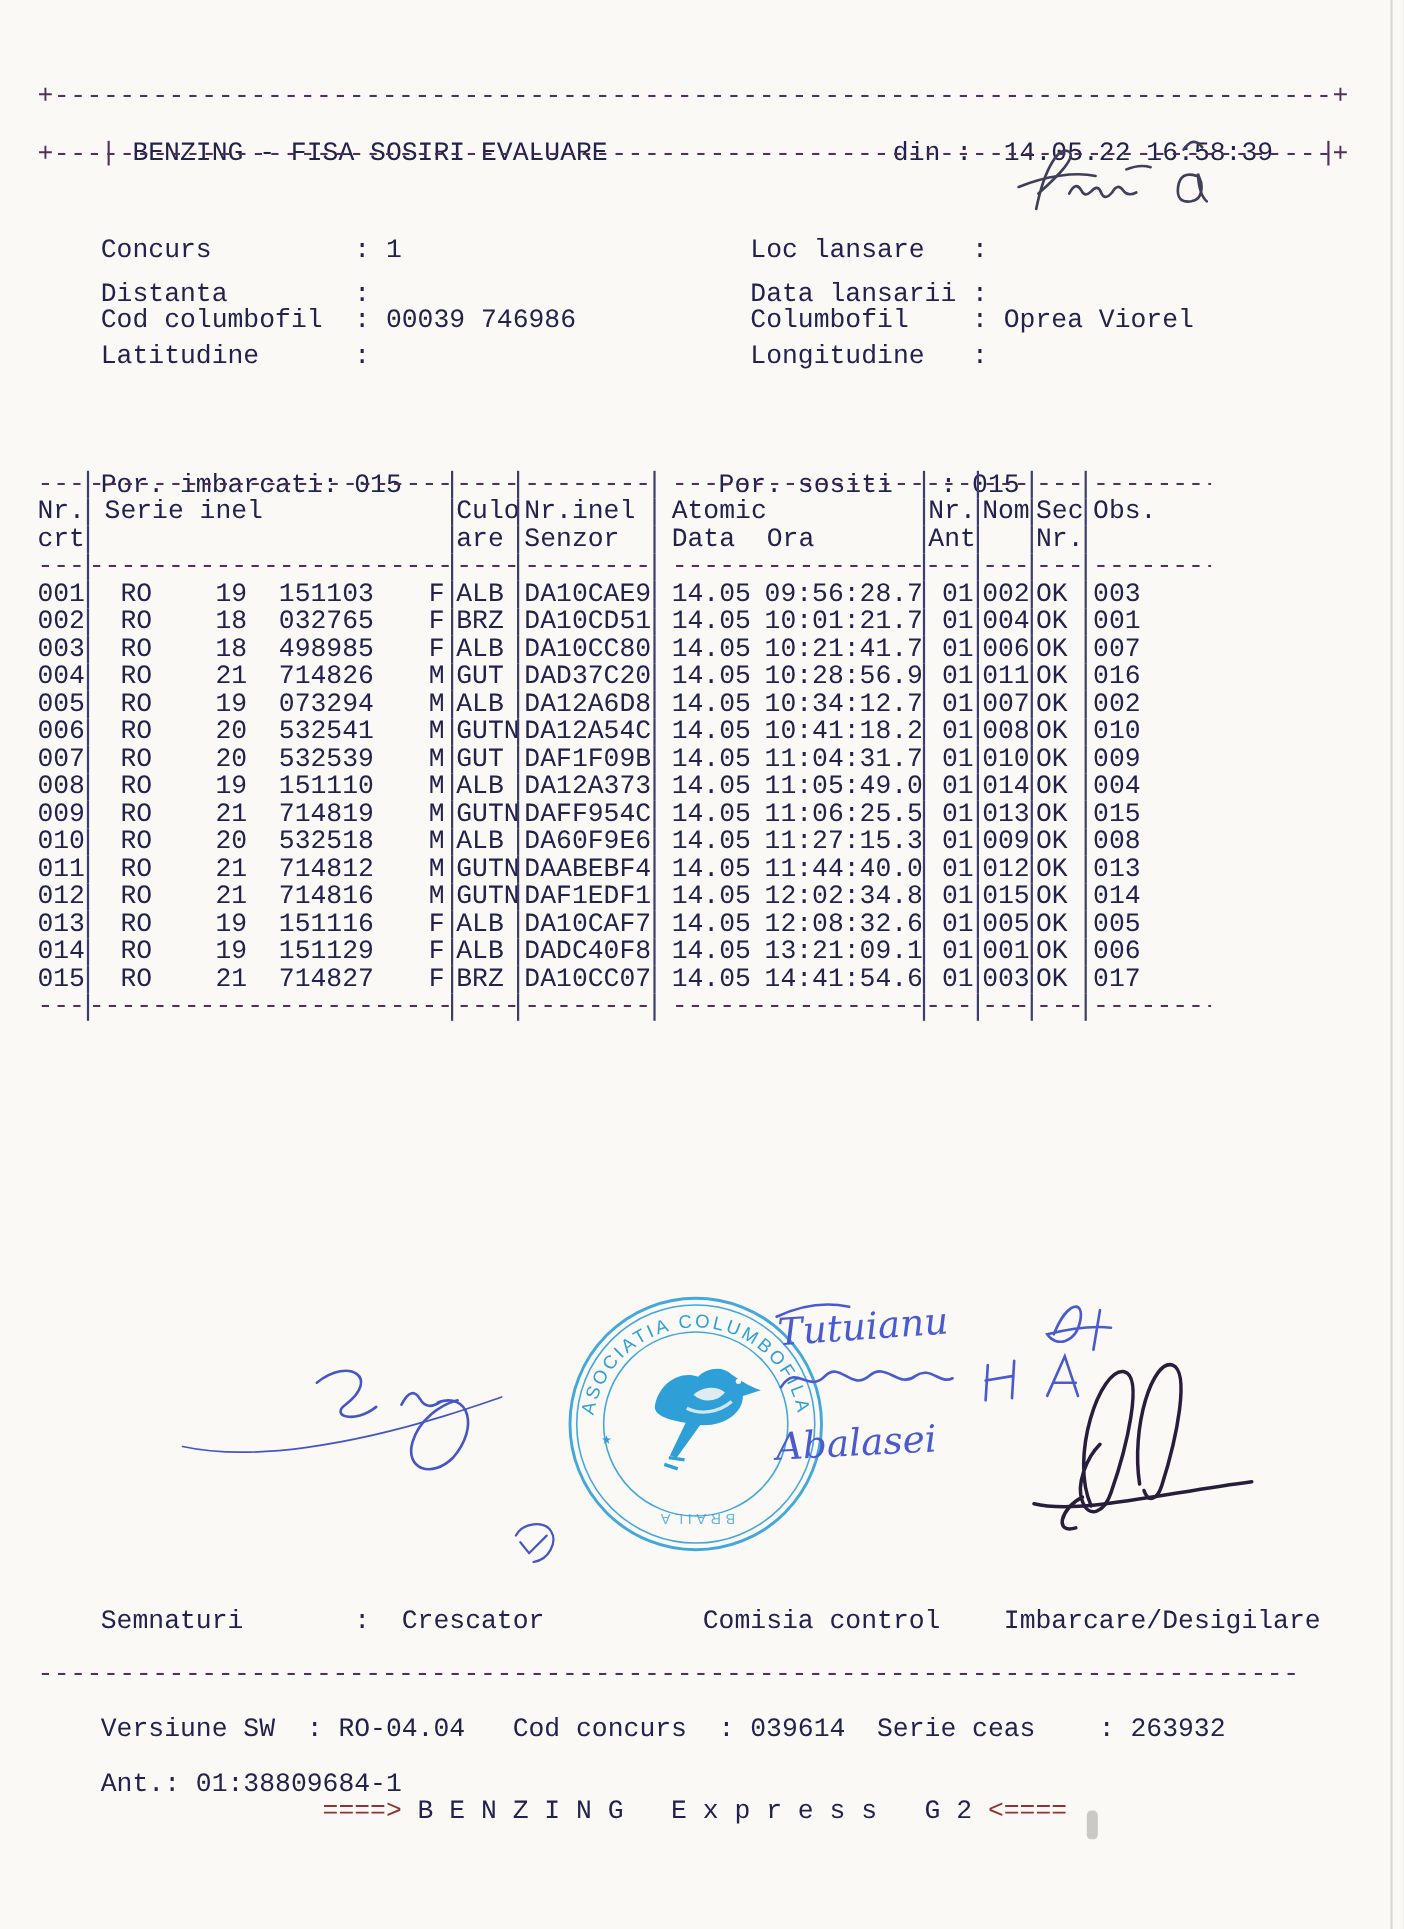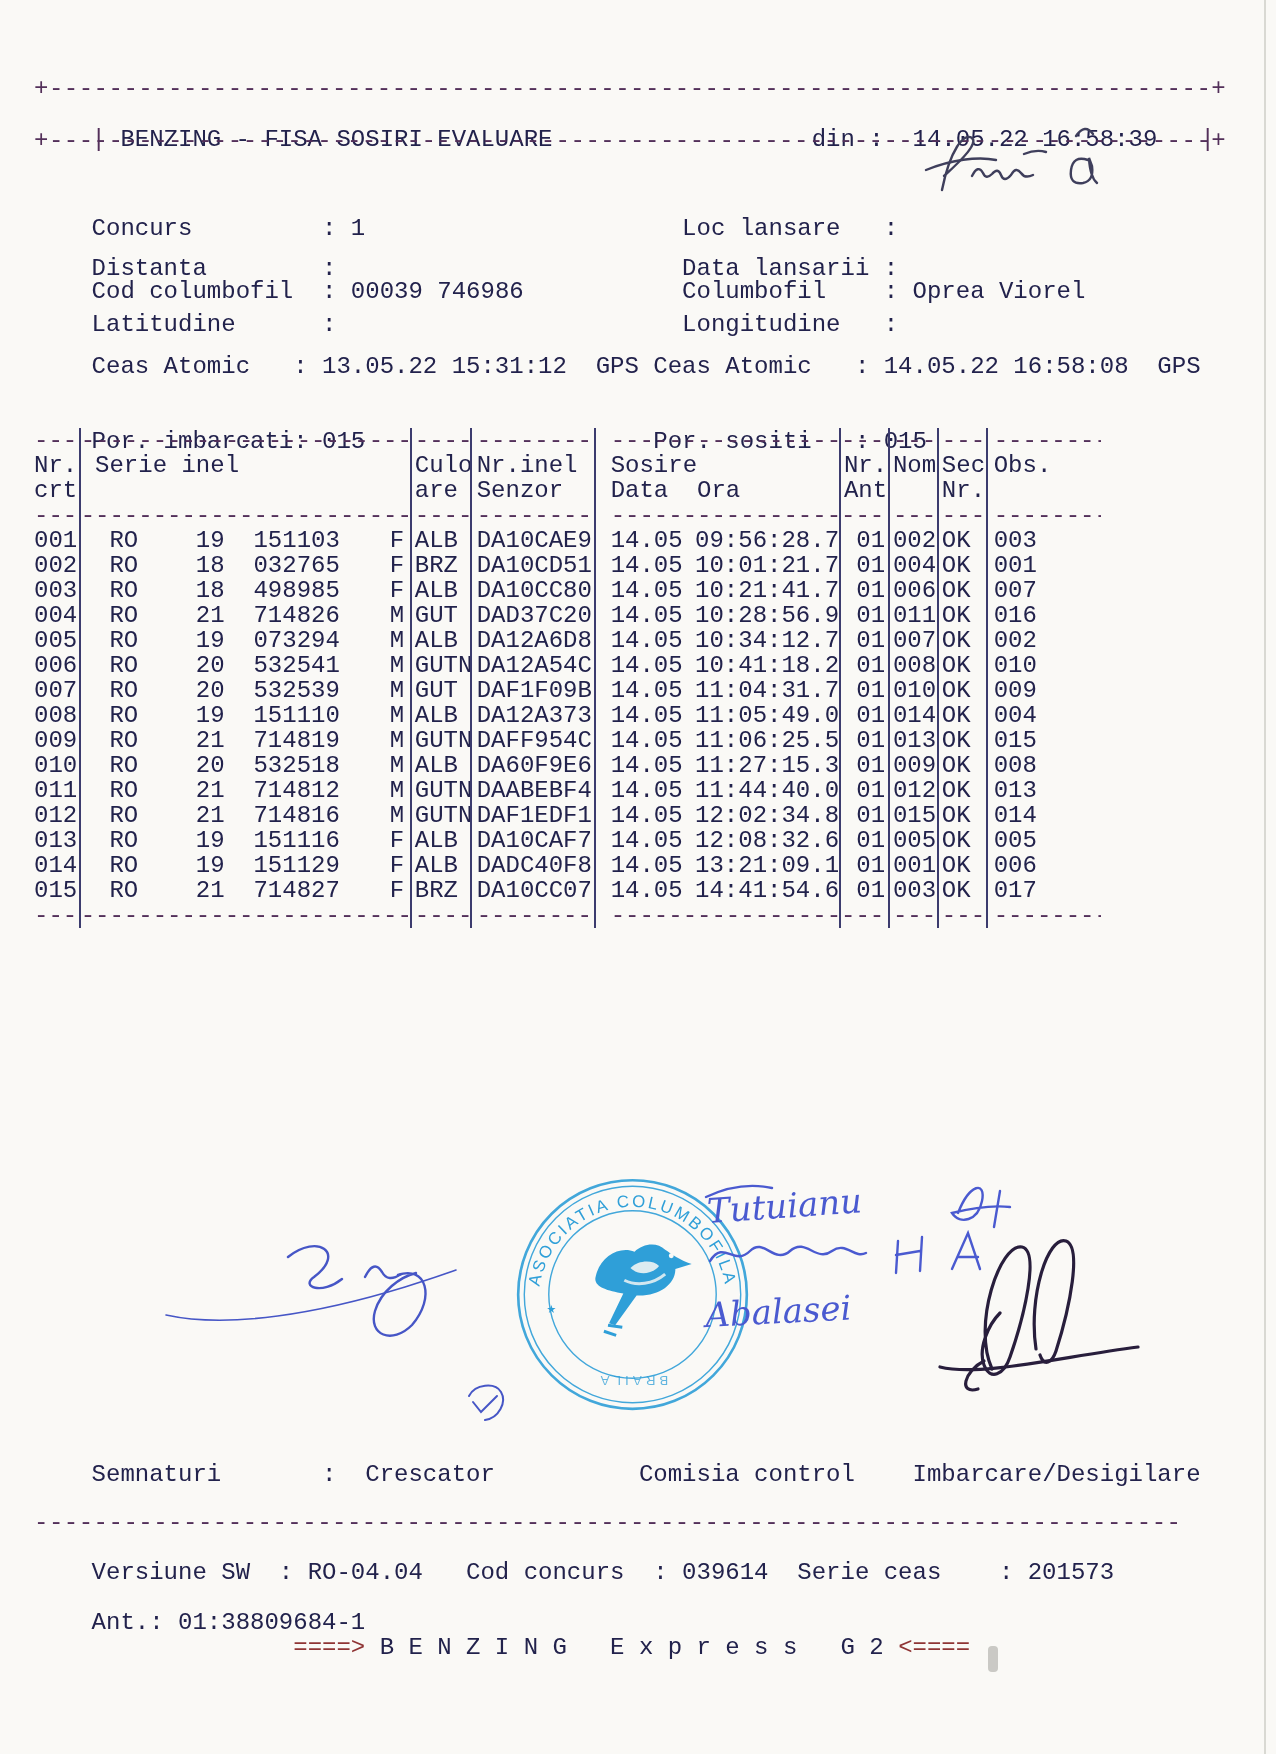--- a/index.html
+++ b/index.html
@@ -57,23 +57,20 @@
   <div class="line" style="top:231px">
     <span class="w16">Distanta</span><span class="w25">:</span><span class="w14">Data lansarii</span><span>:</span>
   </div>
   <div class="line" style="top:254px">
     <span class="w16">Cod columbofil</span><span class="w25">: 00039 746986</span><span class="w14">Columbofil</span><span>: Oprea Viorel</span>
   </div>
   <div class="line" style="top:287px">
     <span class="w16">Latitudine</span><span class="w25">:</span><span class="w14">Longitudine</span><span>:</span>
   </div>
 
-  <div class="line" style="top:329px">
-    <span class="w14">Ceas Atomic</span><span class="w25">: 13.05.22 15:31:12  GPS</span><span class="w14">Ceas Atomic</span><span>: 14.05.22 16:58:08  GPS</span>
-  </div>
   <div class="line" style="top:404px">
     <span class="w14">Por. imbarcati</span><span class="w25">: 015</span><span class="w14">Por. sositi</span><span>: 015</span>
   </div>
 
   <div class="tbl">
     <div class="trow divrow">
       <span class="c c-nr">----------------------------------------</span>
         <span class="c c-serie bl">----------------------------------------</span>
         <span class="c c-culo bl">----------------------------------------</span>
         <span class="c c-senz bl">----------------------------------------</span>
@@ -81,21 +78,21 @@
         <span class="c c-ant bl">----------------------------------------</span>
         <span class="c c-nom bl">----------------------------------------</span>
         <span class="c c-sec bl">----------------------------------------</span>
         <span class="c c-obs bl">----------------------------------------</span>
     </div>
     <div class="trow hdr">
       <span class="c c-nr">Nr.</span>
         <span class="c c-serie bl">Serie inel</span>
         <span class="c c-culo bl">Culo</span>
         <span class="c c-senz bl">Nr.inel</span>
-        <span class="c c-sos bl">Sosire</span>
+        <span class="c c-sos bl">Atomic</span>
         <span class="c c-ant bl">Nr.</span>
         <span class="c c-nom bl">Nom</span>
         <span class="c c-sec bl">Sec</span>
         <span class="c c-obs bl">Obs.</span>
     </div>
     <div class="trow hdr">
       <span class="c c-nr">crt</span>
         <span class="c c-serie bl"></span>
         <span class="c c-culo bl">are</span>
         <span class="c c-senz bl">Senzor</span>
@@ -381,21 +378,21 @@
       <path d="M54,156 C34,166 28,190 48,184"></path>
     </g>
   </svg>
 
   <div class="line" style="top:1437px">
     <span class="w16">Semnaturi</span><span class="w3">:</span><span class="w19">Crescator</span><span class="w19">Comisia control</span><span>Imbarcare/Desigilare</span>
   </div>
 
   <div class="line dash" style="top:1510px">-----------------------------------------------------------------------------</div>
   <div class="line" style="top:1535px">
-    <span class="w13">Versiune SW</span><span class="w13">: RO-04.04</span><span class="w13">Cod concurs</span><span class="w10">: 039614</span><span class="w14">Serie ceas</span><span>: 201573</span>
+    <span class="w13">Versiune SW</span><span class="w13">: RO-04.04</span><span class="w13">Cod concurs</span><span class="w10">: 039614</span><span class="w14">Serie ceas</span><span>: 263932</span>
   </div>
   <div class="line" style="top:1585px">
     <span>Ant.: 01:38809684-1</span>
   </div>
   <div class="line" style="top:1610px">
     <span class="w14"></span><span class="maroon">====&gt;</span><span class="w1"></span><span>B E N Z I N G   E x p r e s s   G 2</span><span class="w1"></span><span class="maroon">&lt;====</span>
   </div>
 
   <div class="scanline"></div>
   <div class="scandot"></div>

